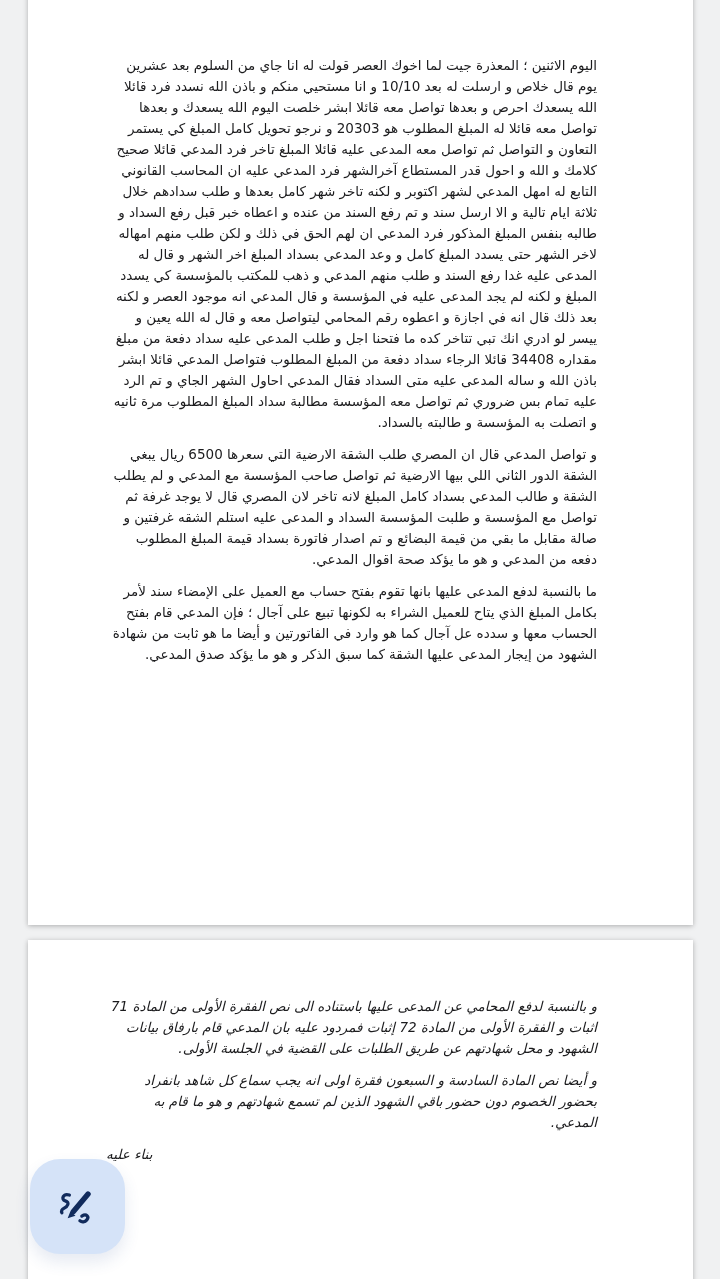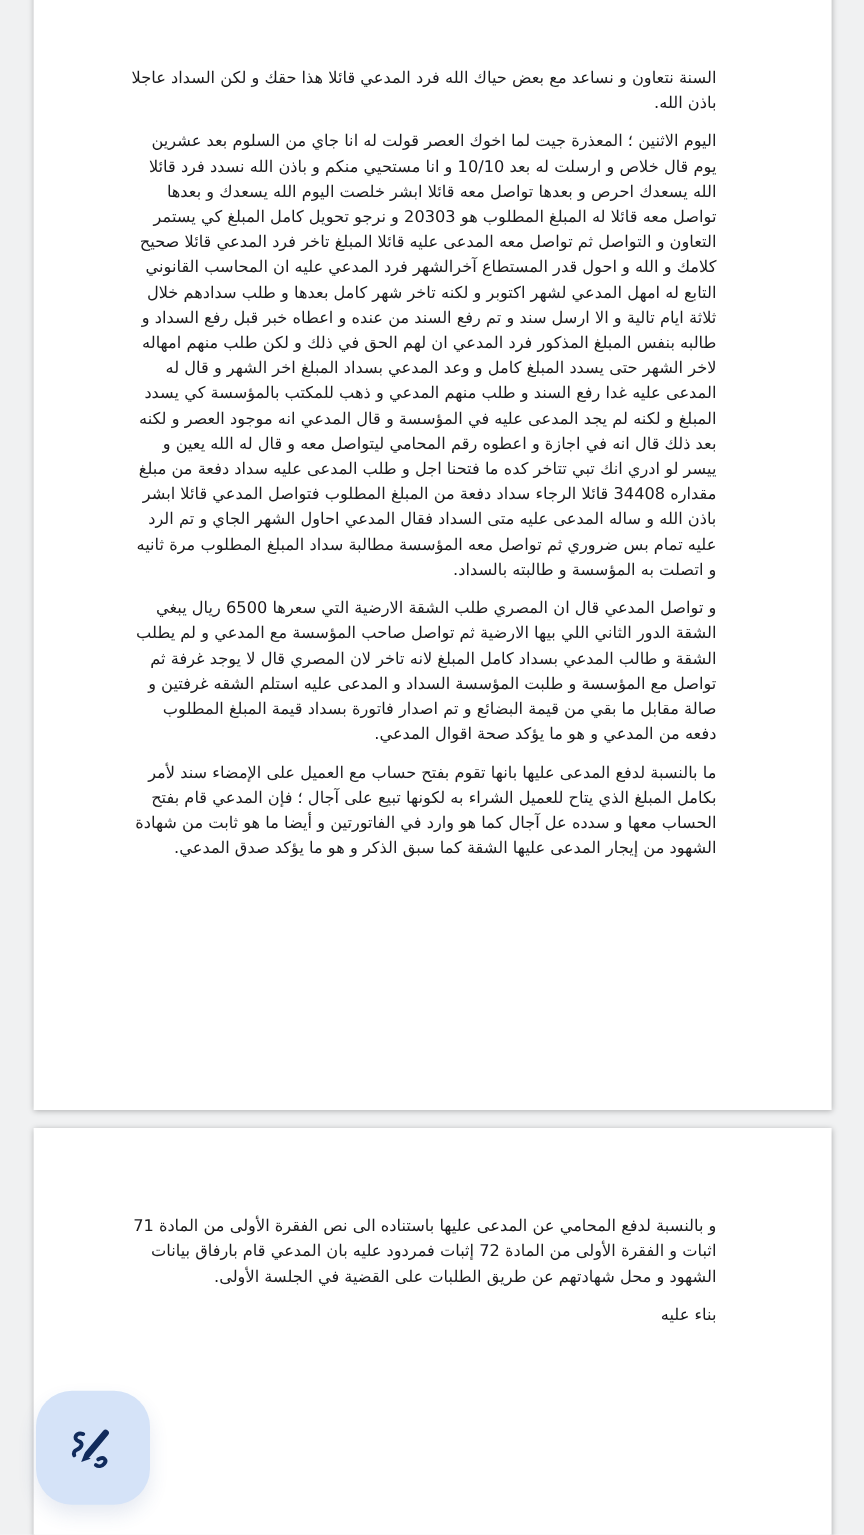--- a/index.html
+++ b/index.html
@@ -26,26 +26,26 @@
   .page-content {
     direction: rtl;
     text-align: right;
     padding: 0 96px 0 78px;
     font-size: 13.5px;
     line-height: 21px;
     color: #1b1b1d;
     letter-spacing: 0;
   }
   #page-1 .page-content { padding-top: 67px; }
-  #page-2 .page-content { padding-top: 72px; }
+  #page-2 .page-content { padding-top: 56px; font-style: italic; }
   .page-content p {
     margin: 0 0 11px 0;
   }
   .closing-heading {
-    text-align: right;
+    text-align: left;
     margin: 17px 0 14px 40px;
   }
   .fab {
     position: absolute;
     left: 30px;
     top: 1159px;
     width: 95px;
     height: 95px;
     border: none;
     border-radius: 30px;
@@ -59,30 +59,30 @@
   }
   .fab svg { display: block; }
 </style>
 </head>
 <body>
 
 <div style="position:absolute; inset:0;">
 
   <div class="page" id="page-1">
     <div class="page-content">
-      <p>السنة نتعاون و نساعد مع بعض حياك الله فرد المدعي قائلا هذا حقك و لكن السداد عاجلا باذن الله.</p>
       <p>اليوم الاثنين ؛ المعذرة جيت لما اخوك العصر قولت له انا جاي من السلوم بعد عشرين يوم قال خلاص و ارسلت له بعد 10/10 و انا مستحيي منكم و باذن الله نسدد فرد قائلا الله يسعدك احرص و بعدها تواصل معه قائلا ابشر خلصت اليوم الله يسعدك و بعدها تواصل معه قائلا له المبلغ المطلوب هو 20303 و نرجو تحويل كامل المبلغ كي يستمر التعاون و التواصل ثم تواصل معه المدعى عليه قائلا المبلغ تاخر فرد المدعي قائلا صحيح كلامك و الله و احول قدر المستطاع آخرالشهر فرد المدعي عليه ان المحاسب القانوني التابع له امهل المدعي لشهر اكتوبر و لكنه تاخر شهر كامل بعدها و طلب سدادهم خلال ثلاثة ايام تالية و الا ارسل سند و تم رفع السند من عنده و اعطاه خبر قبل رفع السداد و طالبه بنفس المبلغ المذكور فرد المدعي ان لهم الحق في ذلك و لكن طلب منهم امهاله لاخر الشهر حتى يسدد المبلغ كامل و وعد المدعي بسداد المبلغ اخر الشهر و قال له المدعى عليه غدا رفع السند و طلب منهم المدعي و ذهب للمكتب بالمؤسسة كي يسدد المبلغ و لكنه لم يجد المدعى عليه في المؤسسة و قال المدعي انه موجود العصر و لكنه بعد ذلك قال انه في اجازة و اعطوه رقم المحامي ليتواصل معه و قال له الله يعين و ييسر لو ادري انك تبي تتاخر كده ما فتحنا اجل و طلب المدعى عليه سداد دفعة من مبلغ مقداره 34408 قائلا الرجاء سداد دفعة من المبلغ المطلوب فتواصل المدعي قائلا ابشر باذن الله و ساله المدعى عليه متى السداد فقال المدعي احاول الشهر الجاي و تم الرد عليه تمام بس ضروري ثم تواصل معه المؤسسة مطالبة سداد المبلغ المطلوب مرة ثانيه و اتصلت به المؤسسة و طالبته بالسداد.</p>
       <p>و تواصل المدعي قال ان المصري طلب الشقة الارضية التي سعرها 6500 ريال يبغي الشقة الدور الثاني اللي بيها الارضية ثم تواصل صاحب المؤسسة مع المدعي و لم يطلب الشقة و طالب المدعي بسداد كامل المبلغ لانه تاخر لان المصري قال لا يوجد غرفة ثم تواصل مع المؤسسة و طلبت المؤسسة السداد و المدعى عليه استلم الشقه غرفتين و صالة مقابل ما بقي من قيمة البضائع و تم اصدار فاتورة بسداد قيمة المبلغ المطلوب دفعه من المدعي و هو ما يؤكد صحة اقوال المدعي.</p>
       <p>ما بالنسبة لدفع  المدعى عليها بانها  تقوم بفتح حساب مع العميل على الإمضاء سند  لأمر بكامل المبلغ الذي يتاح للعميل الشراء به لكونها تبيع على آجال ؛ فإن المدعي قام بفتح الحساب معها و سدده عل آجال كما هو وارد في الفاتورتين و أيضا ما هو ثابت من شهادة الشهود من إيجار المدعى عليها الشقة كما سبق الذكر و هو ما يؤكد صدق المدعي.</p>
     </div>
   </div>
 
   <div class="page" id="page-2">
     <div class="page-content">
       <p>و بالنسبة لدفع المحامي عن المدعى عليها باستناده الى نص الفقرة الأولى من المادة 71 اثبات و الفقرة الأولى من المادة 72 إثبات فمردود عليه بان المدعي قام بارفاق بيانات الشهود و محل شهادتهم عن طريق الطلبات على القضية في الجلسة الأولى.</p>
+      <p>و أيضا نص المادة السادسة و السبعون فقرة اولى انه يجب سماع كل شاهد بانفراد بحضور الخصوم دون حضور باقي الشهود الذين لم تسمع شهادتهم و هو ما قام به المدعي.</p>
       <p class="closing-heading">بناء عليه</p>
     </div>
   </div>
 
   <button class="fab">
     <span>
       <svg width="46" height="46" viewBox="0 0 48 48" fill="none" xmlns="http://www.w3.org/2000/svg">
 
         <line x1="34.5" y1="10.5" x2="19" y2="29" stroke="#112b5c" stroke-width="5.6" stroke-linecap="round"></line>
 

